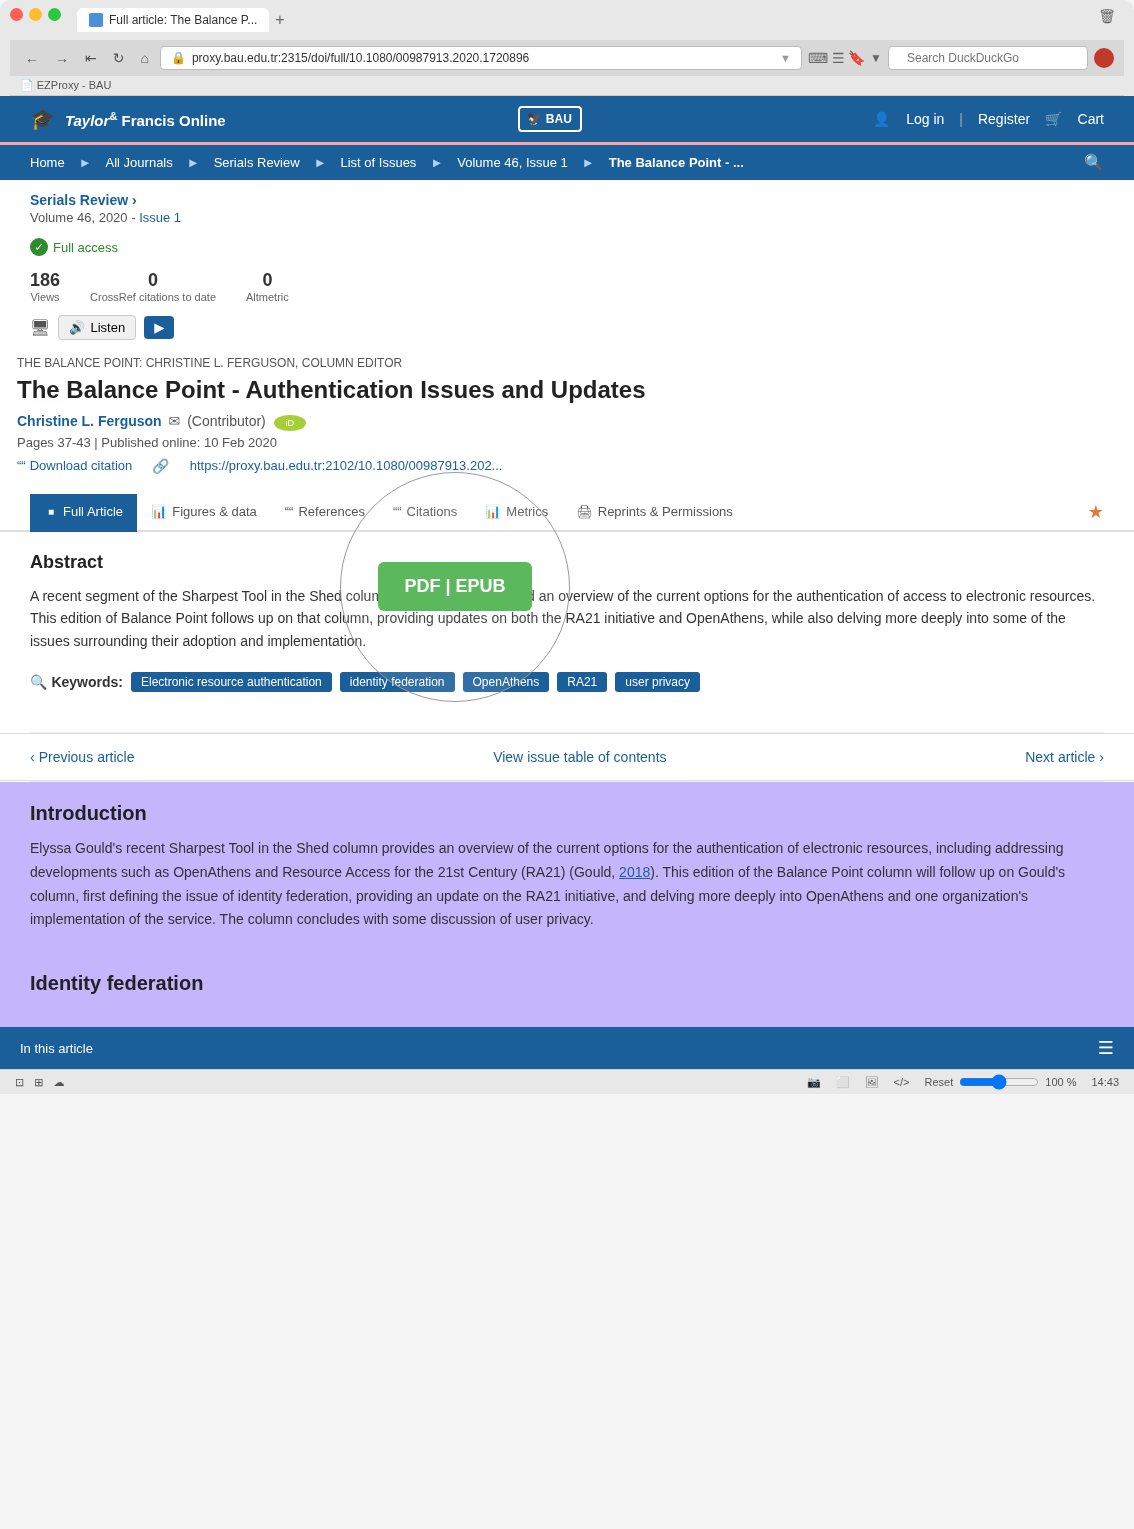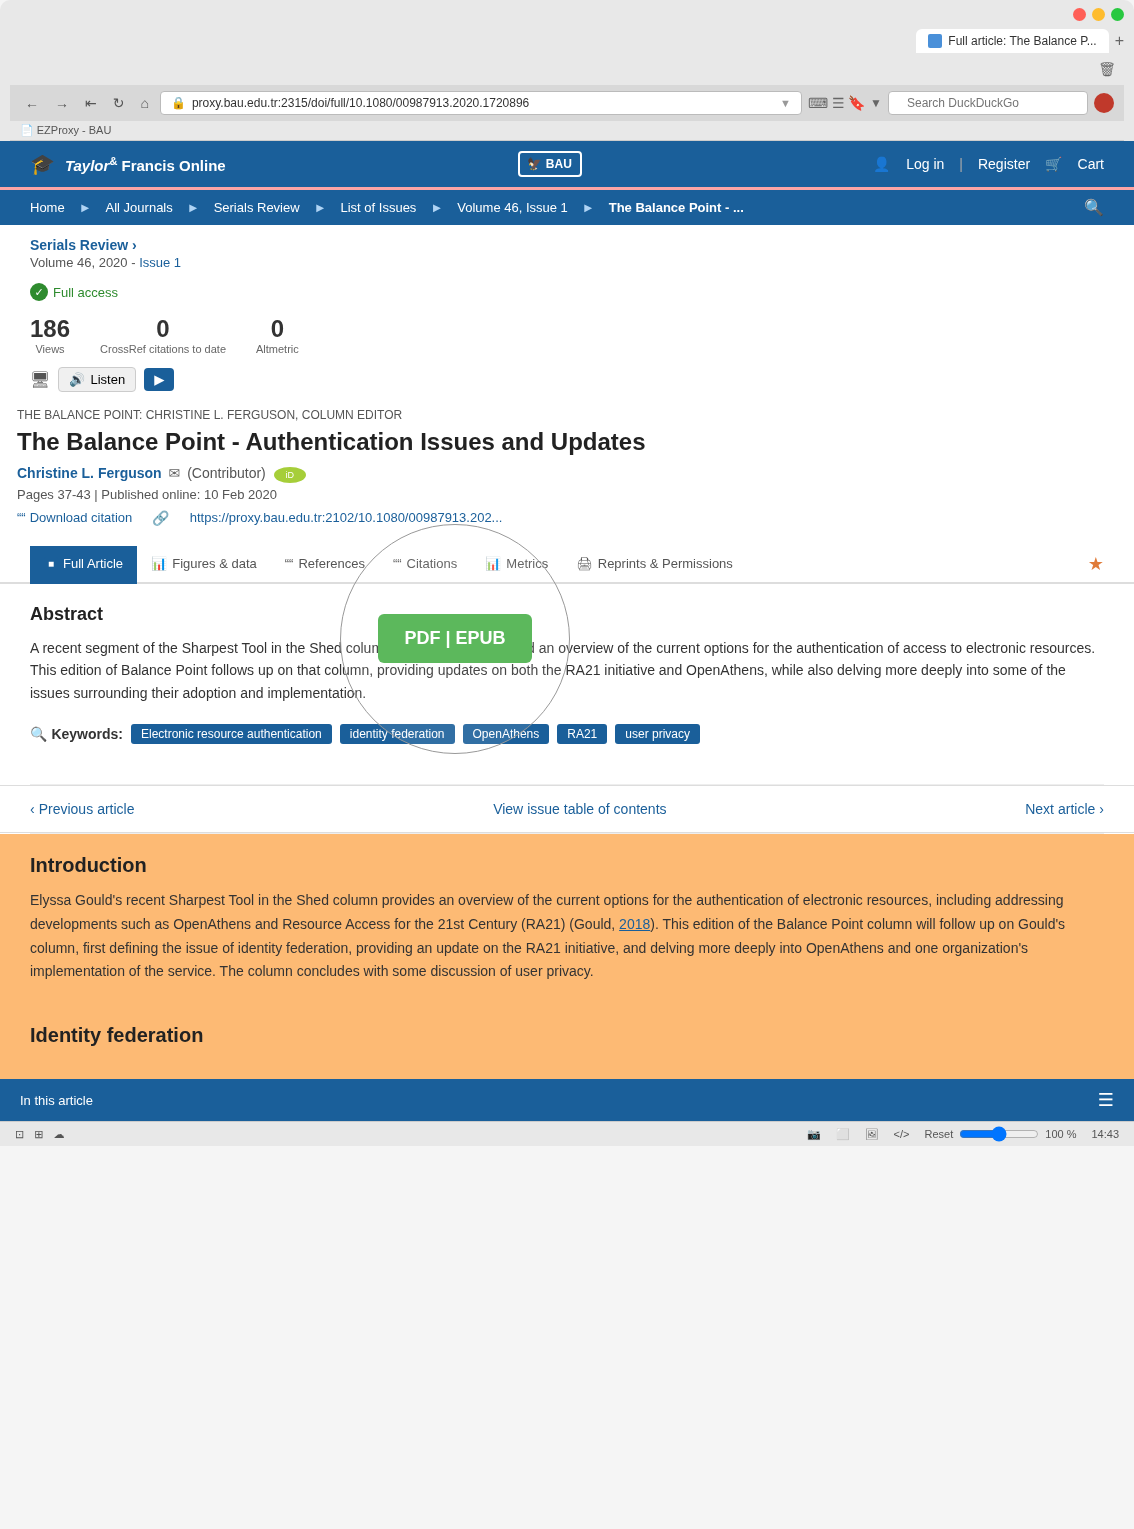--- a/index.html
+++ b/index.html
@@ -1,20 +1,20 @@
 <!DOCTYPE html>
 <html><head>
   <meta charset="utf-8">
   <style>
     * { box-sizing: border-box; margin: 0; padding: 0; }
     body { font-family: Arial, Helvetica, sans-serif; font-size: 14px; background: #f5f5f5; width: 1134px; }
 
     
     .browser-chrome { background: #e8e8e8; border-radius: 10px 10px 0 0; padding: 8px 10px 0; }
-    .browser-titlebar { display: flex; align-items: flex-end; gap: 8px; margin-bottom: 8px; flex-direction: column; }
+    .browser-titlebar { display: flex; align-items: flex-start; gap: 8px; margin-bottom: 8px; }
     .traffic-lights { display: flex; gap: 6px; }
     .tl { width: 13px; height: 13px; border-radius: 50%; }
     .tl-red { background: #ff5f57; }
     .tl-yellow { background: #febc2e; }
     .tl-green { background: #28c840; }
     .tab-bar { display: flex; align-items: center; gap: 6px; margin-left: 8px; }
     .tab { background: white; border-radius: 6px 6px 0 0; padding: 5px 12px; font-size: 12px; color: #333; display: flex; align-items: center; gap: 6px; }
     .tab-icon { width: 14px; height: 14px; background: #4a90d9; border-radius: 2px; display: inline-block; }
     .new-tab-btn { background: none; border: none; color: #666; font-size: 16px; cursor: pointer; }
     .browser-toolbar { background: #d8d8d8; padding: 6px 10px; display: flex; align-items: center; gap: 6px; }
@@ -48,21 +48,21 @@
     .volume-info a { color: #1a5f9a; text-decoration: none; }
 
     
     .access-area { padding: 8px 30px; background: white; }
     .full-access { color: #2e8b2e; font-size: 13px; display: flex; align-items: center; gap: 5px; }
     .check-circle { width: 18px; height: 18px; background: #2e8b2e; border-radius: 50%; color: white; display: flex; align-items: center; justify-content: center; font-size: 11px; }
 
     
     .stats-row { padding: 6px 30px; background: white; display: flex; align-items: flex-start; gap: 30px; }
     .stat-item { text-align: center; }
-    .stat-num { font-size: 24px; font-weight: bold; color: #333; }
+    .stat-num { font-size: 18px; font-weight: bold; color: #333; }
     .stat-label { font-size: 11px; color: #666; }
 
     
     .listen-row { padding: 6px 30px; background: white; display: flex; align-items: center; gap: 8px; }
     .listen-btn { background: #f0f0f0; border: 1px solid #ccc; border-radius: 4px; padding: 4px 10px; font-size: 13px; cursor: pointer; display: flex; align-items: center; gap: 5px; }
     .play-btn { background: #1a5f9a; border: none; border-radius: 4px; padding: 4px 10px; color: white; cursor: pointer; }
 
     
     .article-header { padding: 10px 17px; background: white; }
     .column-label { font-size: 12px; color: #555; text-transform: uppercase; margin-bottom: 6px; }
@@ -93,21 +93,21 @@
     .keywords-row { display: flex; align-items: center; gap: 8px; flex-wrap: wrap; margin-bottom: 20px; }
     .keywords-label { font-size: 14px; color: #333; font-weight: bold; display: flex; align-items: center; gap: 4px; }
     .keyword-tag { background: #1a5f9a; color: white; padding: 3px 10px; border-radius: 3px; font-size: 12px; cursor: pointer; }
 
     
     .article-nav { display: flex; justify-content: space-between; align-items: center; padding: 15px 30px; border-top: 1px solid #ddd; border-bottom: 1px solid #ddd; background: white; }
     .nav-link { color: #1a5f9a; text-decoration: none; font-size: 14px; display: flex; align-items: center; gap: 4px; }
     .nav-link .nav-word { font-weight: normal; }
 
     
-    .body-section { padding: 20px 30px; background: #fdba74; }
+    .body-section { padding: 20px 30px; background: #c4b5fd; }
     .body-section-title { font-size: 20px; font-weight: bold; color: #222; margin-bottom: 12px; }
     .body-text { font-size: 14px; color: #333; line-height: 1.7; }
     .body-text a { color: #1a5f9a; }
 
     
     .in-this-article-bar { background: #1a5f9a; color: white; padding: 10px 20px; display: flex; justify-content: space-between; align-items: center; font-size: 13px; position: sticky; bottom: 0; }
     .hamburger-icon { font-size: 18px; cursor: pointer; }
 
     
     .status-bar { background: #e8e8e8; padding: 4px 15px; display: flex; justify-content: space-between; align-items: center; font-size: 11px; color: #555; border-top: 1px solid #ccc; }

